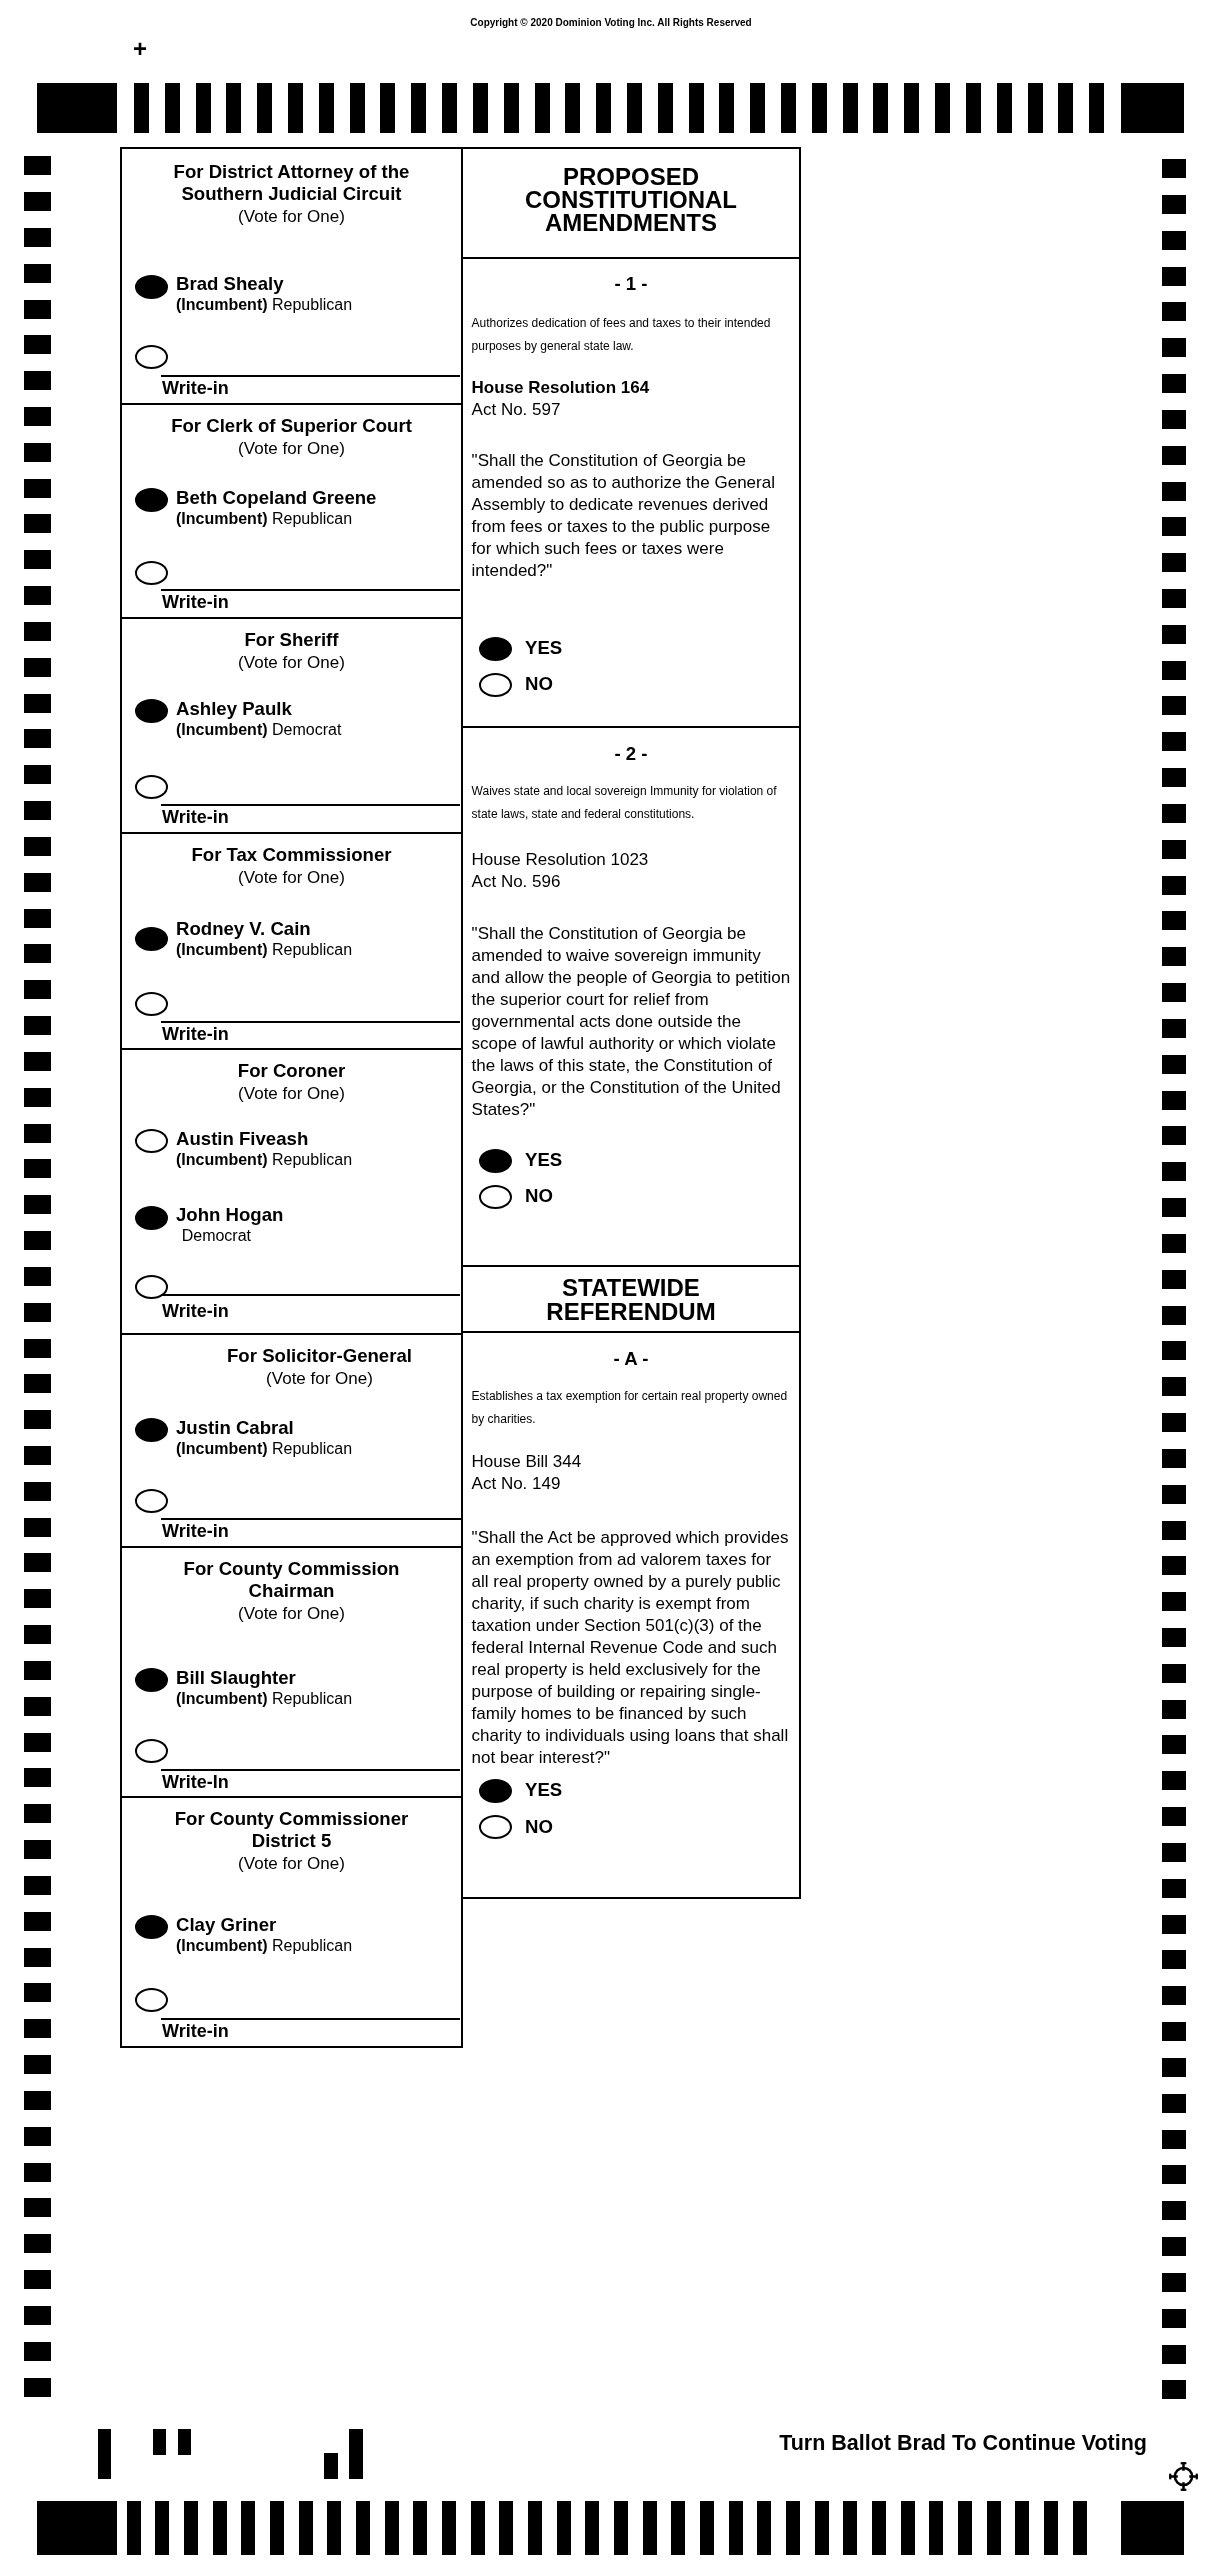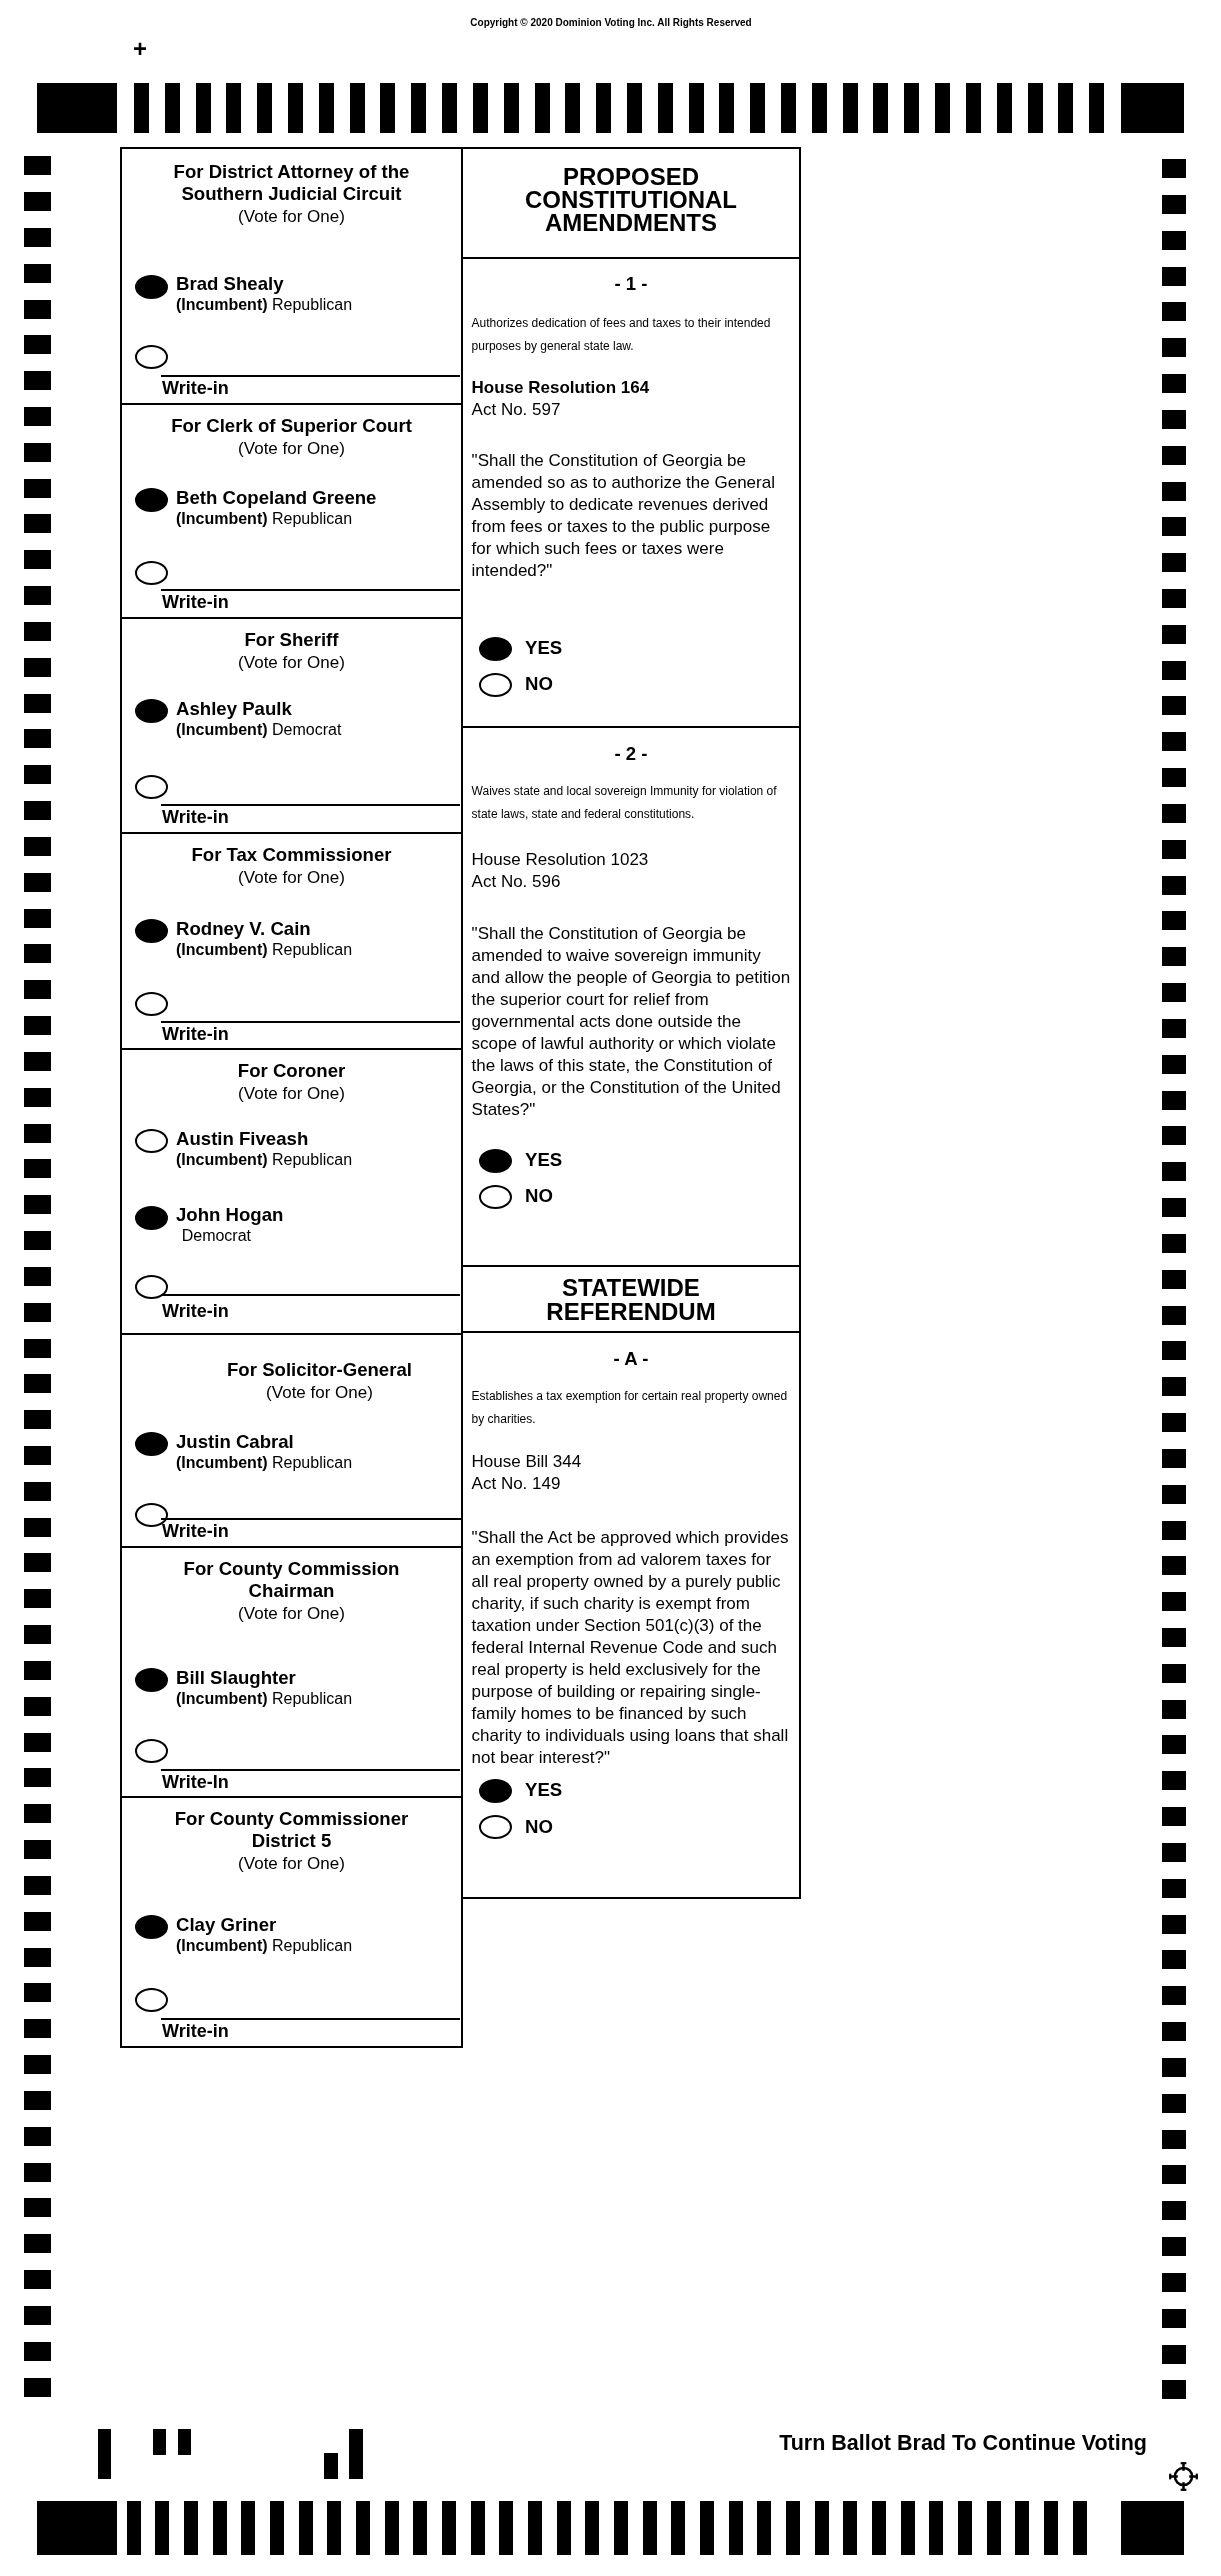--- a/index.html
+++ b/index.html
@@ -292,21 +292,21 @@
     <div class="cand-row" style="margin-top:34px;">
       <span class="oval" data-selected="false"></span>
     </div>
     <div class="writein-line"></div>
     <div class="writein-label">Write-in</div>
   </div>
 
   <div class="box" style="left:120px;top:832px;width:343px;height:219px;padding-top:10px;">
     <div class="c-title">For Tax Commissioner</div>
     <div class="c-instr">(Vote for One)</div>
-    <div class="cand-row" style="margin-top:29px;">
+    <div class="cand-row" style="margin-top:29px;align-items:center;">
       <span class="oval" data-selected="true"></span>
       <span class="cand-text">
         <span class="cand-name">Rodney V. Cain</span>
         <span class="cand-party"><b>(Incumbent)</b> <span>Republican</span></span>
       </span>
     </div>
     <div class="cand-row" style="margin-top:31px;">
       <span class="oval" data-selected="false"></span>
     </div>
     <div class="writein-line"></div>
@@ -330,21 +330,21 @@
         <span class="cand-party" style="padding-left:5.7px;"><b></b><span>Democrat</span></span>
       </span>
     </div>
     <div class="cand-row" style="margin-top:28px;">
       <span class="oval" data-selected="false"></span>
     </div>
     <div class="writein-line" style="bottom:37px;"></div>
     <div class="writein-label" style="bottom:11.5px;">Write-in</div>
   </div>
 
-  <div class="box" style="left:120px;top:1333px;width:399px;height:215px;padding-top:24px;">
+  <div class="box" style="left:120px;top:1333px;width:399px;height:215px;padding-top:10px;">
     <div class="c-title">For Solicitor-General</div>
     <div class="c-instr">(Vote for One)</div>
     <div class="cand-row" style="margin-top:27px;">
       <span class="oval" data-selected="true"></span>
       <span class="cand-text">
         <span class="cand-name">Justin Cabral</span>
         <span class="cand-party"><b>(Incumbent)</b> <span>Republican</span></span>
       </span>
     </div>
     <div class="cand-row" style="margin-top:29px;">

